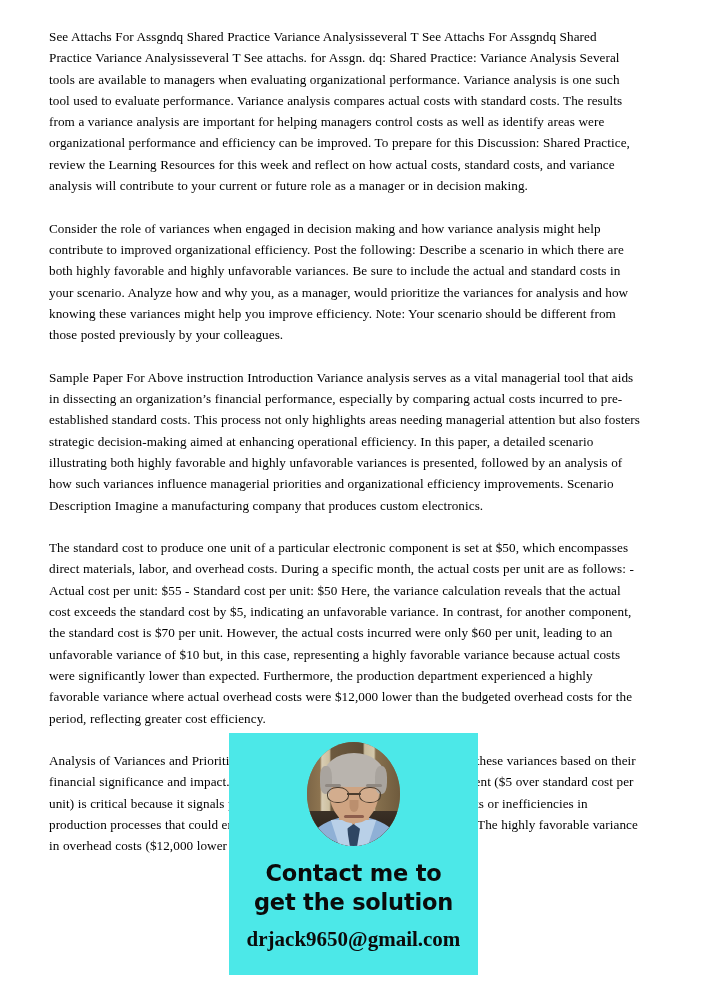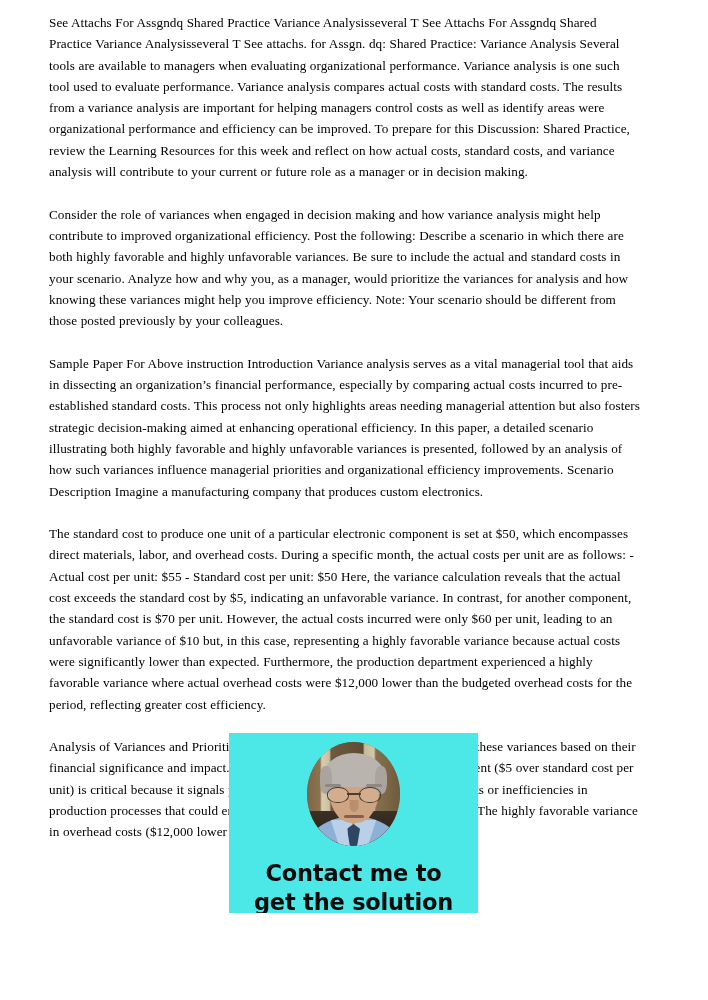--- a/index.html
+++ b/index.html
@@ -19,21 +19,21 @@
     position: absolute;
     left: 0; top: 0;
     width: 708px;
     height: 1000px;
     background: #ffffff;
   }
 
   #doc-body {
     position: absolute;
     left: 49px;
-    top: 12px;
+    top: 26px;
     width: 594px;
   }
 
   .para {
     font-family: "Liberation Serif", "DejaVu Serif", serif;
     font-size: 13.2px;
     line-height: 21.3px;
     color: #000000;
     text-align: left;
     margin: 0 0 21.3px 0;
@@ -41,21 +41,21 @@
     word-spacing: 0.01em;
   }
   .para:last-child { margin-bottom: 0; }
 
   
   #watermark {
     position: absolute;
     left: 229px;
     top: 733px;
     width: 249px;
-    height: 180px;
+    height: 242px;
     background: #4CE8E8;
     overflow: hidden;
     display: flex;
     flex-direction: column;
     align-items: center;
   }
 
   #avatar {
     position: relative;
     width: 93px;

